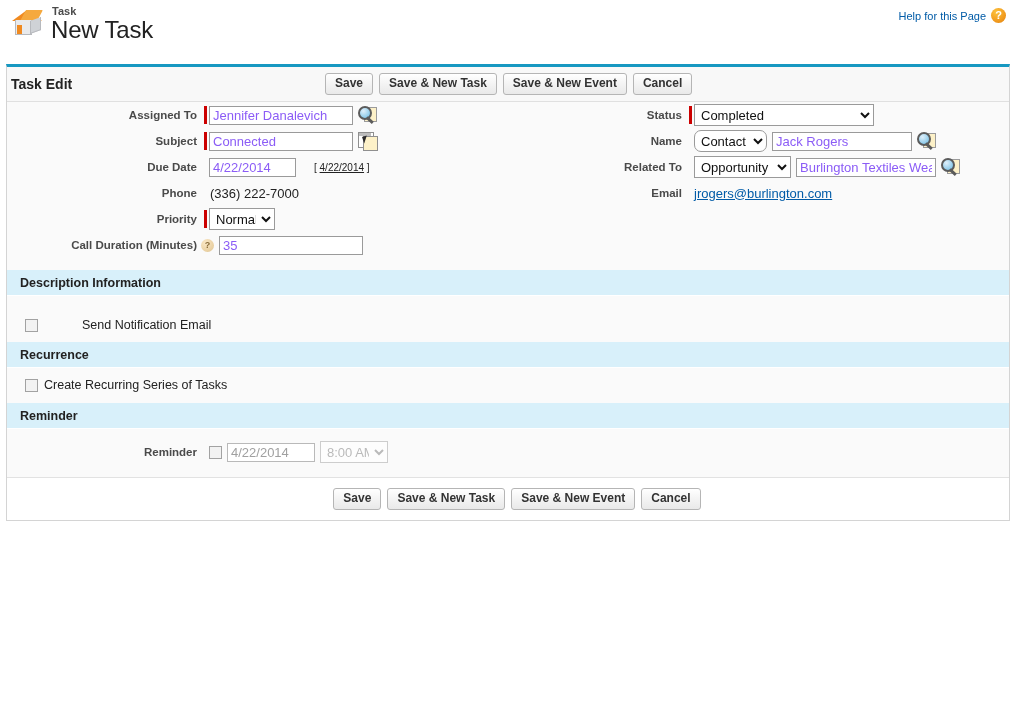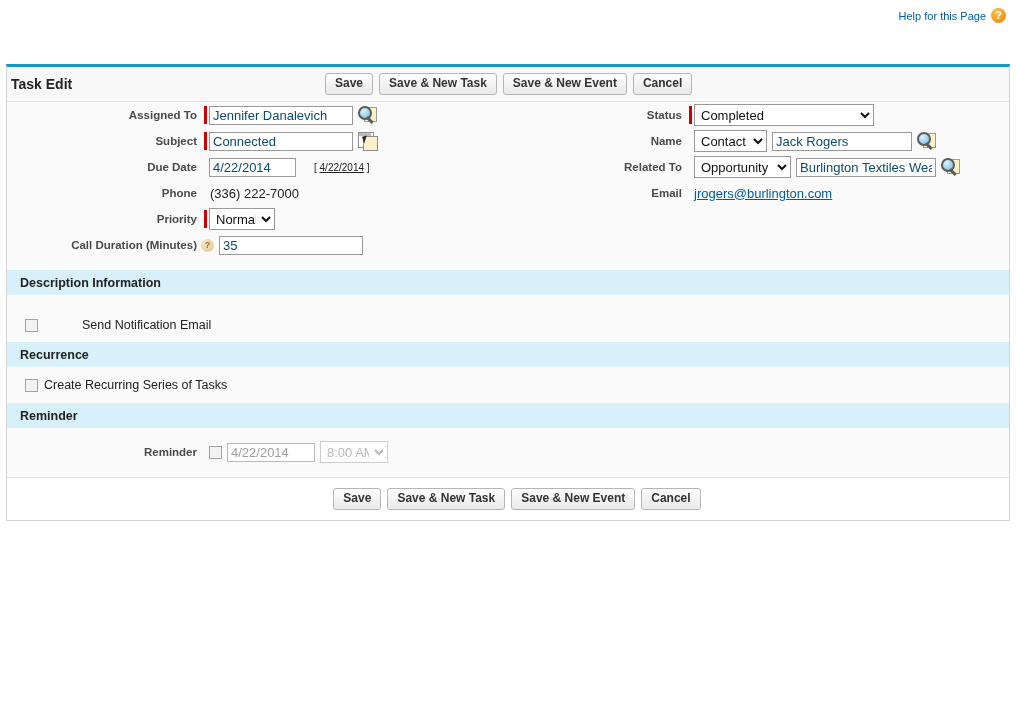--- a/index.html
+++ b/index.html
@@ -230,21 +230,21 @@
   }
   .req-spacer {
     display: inline-block;
     width: 5px; height: 18px;
     flex: none;
   }
 
   input.tin {
     font-family: "Liberation Sans", sans-serif;
     font-size: 13px;
-    color: #0c4a6e;
+    color: #8b5cf6;
     border: 1px solid #9a9a9a;
     background: #ffffff;
     padding: 2px 3px;
     height: 19px;
     box-sizing: border-box;
     outline: none;
   }
   input.tin[disabled] {
     color: #a0a0a0;
     background: #ffffff;
@@ -449,20 +449,33 @@
     gap: 6px;
     padding-left: 18px;
   }
 </style>
 </head>
 <body>
 
 <div class="page">
 
   <div class="topbar">
+    <div class="title-block">
+      <div class="obj-icon">
+        <div class="roof"></div>
+        <div class="roof2"></div>
+        <div class="body"></div>
+        <div class="side"></div>
+        <div class="door"></div>
+      </div>
+      <div class="title-text">
+        <div class="obj-label">Task</div>
+        <div class="page-title">New Task</div>
+      </div>
+    </div>
     <div class="help-link">
       <a href="#">Help for this Page</a>
       <span class="help-q">?</span>
     </div>
   </div>
 
   <div class="edit-panel">
 
     <div class="panel-head">
       <div class="panel-head-title">Task Edit</div>
@@ -558,21 +571,21 @@
               <select class="sel" style="width:180px;">
                 <option>Completed</option>
               </select>
             </div>
           </div>
 
           <div class="frow">
             <div class="flabel">Name</div>
             <div class="fval">
               <span class="req-spacer"></span>
-              <select class="sel" style="width:73px;">
+              <select class="sel" style="width:73px;border-radius:7px;">
                 <option>Contact</option>
               </select>
               <input class="tin" style="width: 140px; margin-left: 5px;" type="text" value="Jack Rogers">
               <span class="ico">
                 <span class="sheet"></span>
                   <span class="glass"></span>
                   <span class="handle"></span>
               </span>
             </div>
           </div>

